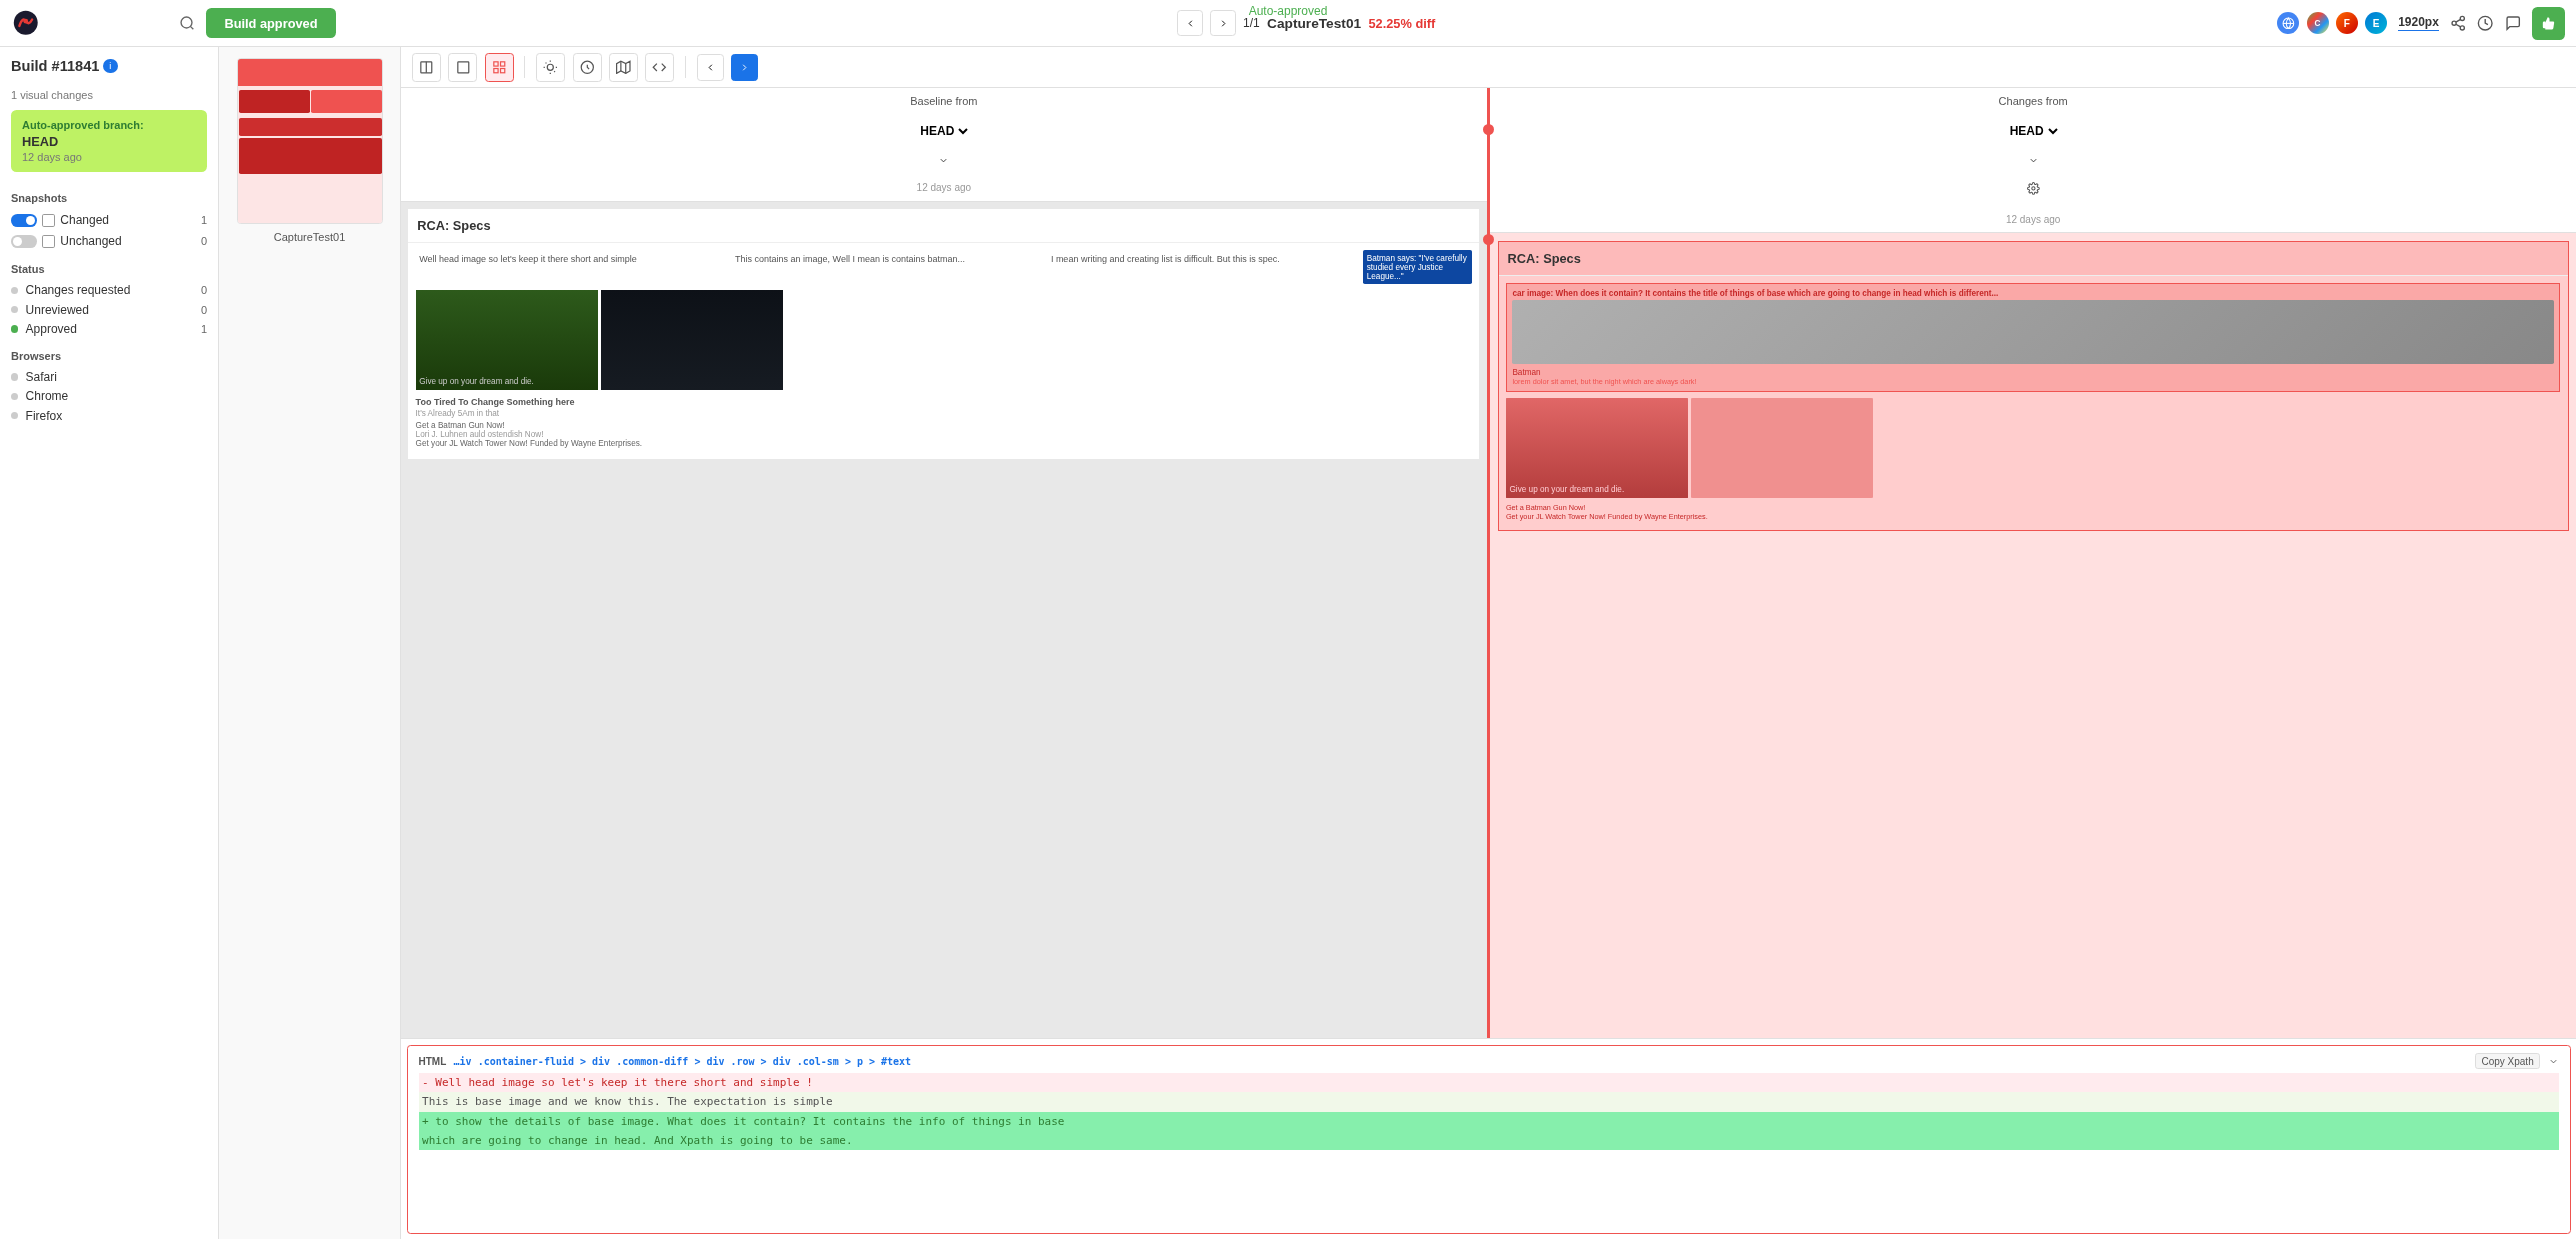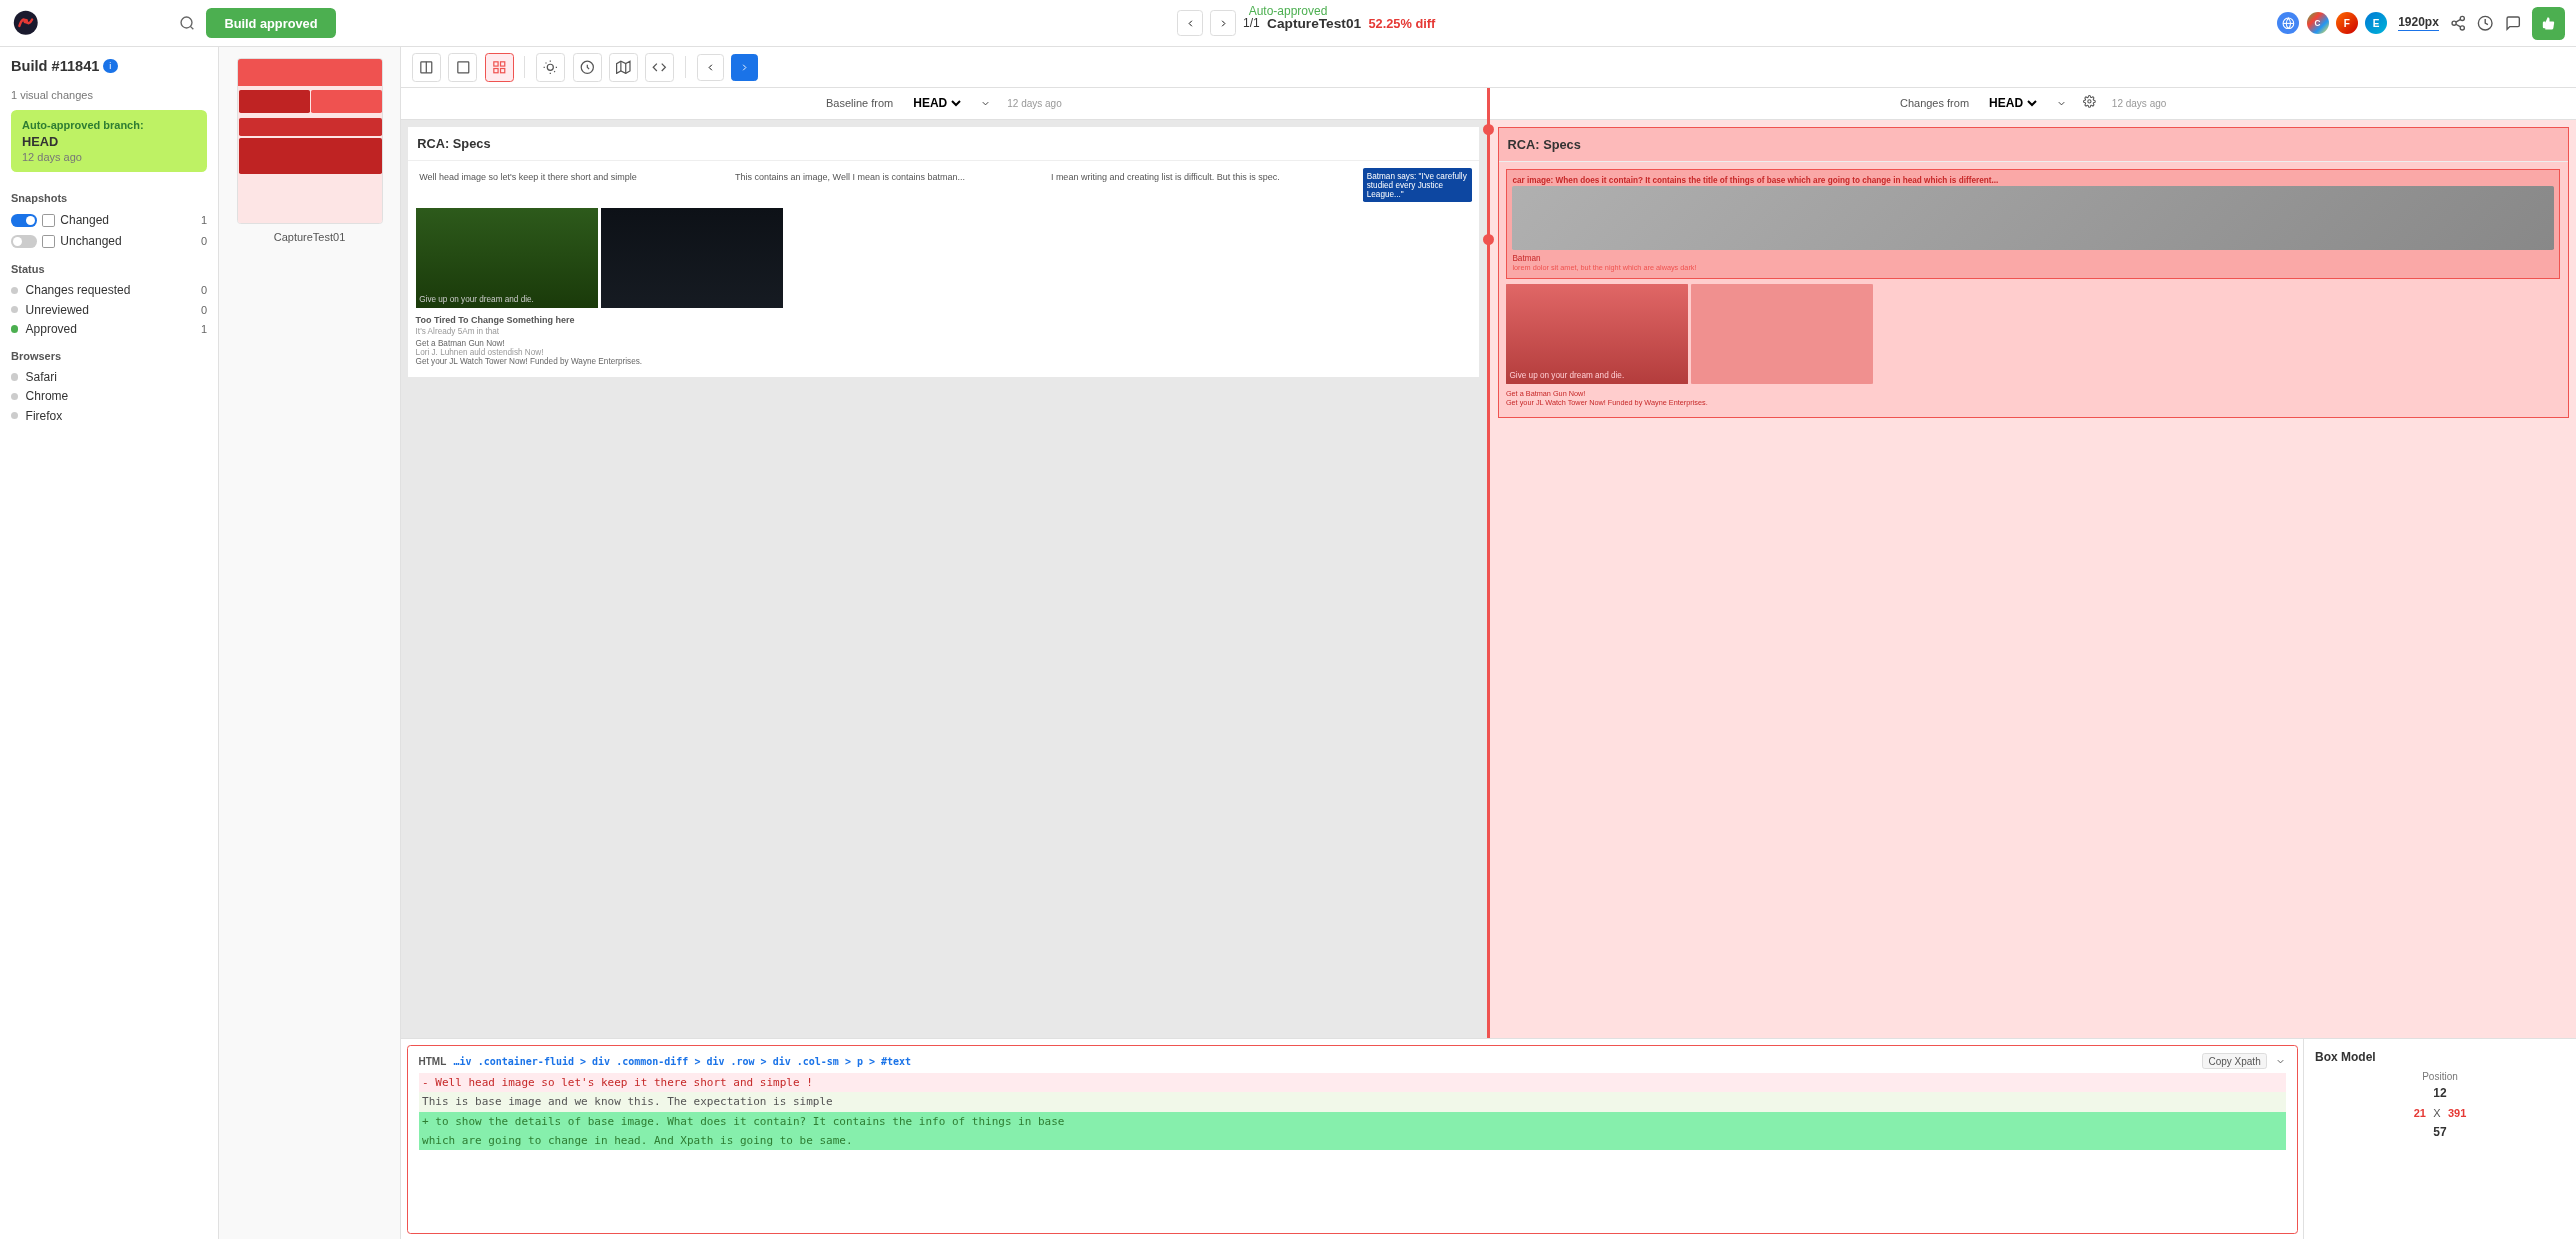--- a/index.html
+++ b/index.html
@@ -58,21 +58,21 @@
     .viewer-area { flex: 1; display: flex; flex-direction: column; overflow: hidden; background: #f0f0f0; }
     .viewer-toolbar { display: flex; align-items: center; gap: 7.3px; background: #fff; border-bottom: 0.9px solid #e0e0e0; padding: 5.5px 11px; flex-shrink: 0; }
     .toolbar-btn { background: none; border: 0.9px solid #ddd; border-radius: 3.6px; width: 29px; height: 29px; cursor: pointer; display: flex; align-items: center; justify-content: center; color: #555; }
     .toolbar-btn.danger { background: #ffebee; border-color: #ef5350; color: #ef5350; }
     .toolbar-sep { width: 0.9px; height: 22px; background: #e0e0e0; margin: 0 3.6px; }
     .viewer-nav { background: none; border: 0.9px solid #ddd; border-radius: 3.6px; width: 27px; height: 27px; cursor: pointer; display: flex; align-items: center; justify-content: center; }
     .viewer-nav.active { background: #1a73e8; border-color: #1a73e8; color: #fff; }
 
     .viewer-content { flex: 1; display: flex; overflow: hidden; }
     .viewer-pane { flex: 1; display: flex; flex-direction: column; overflow: hidden; }
-    .pane-header { display: flex; align-items: center; justify-content: center; gap: 16px; padding: 7.3px; background: #fff; border-bottom: 0.9px solid #e0e0e0; font-size: 11px; color: #555; }
+    .pane-header { display: flex; align-items: center; justify-content: space-between; gap: 16px; padding: 7.3px; background: #fff; border-bottom: 0.9px solid #e0e0e0; font-size: 11px; color: #555; flex-direction: column; }
     .pane-header select, .pane-header .branch-select { font-size: 11px; border: none; background: none; font-weight: 600; cursor: pointer; }
     .pane-scroll { flex: 1; overflow: auto; background: #e8e8e8; padding: 7.3px; }
     .screenshot-baseline { background: #fff; }
     .screenshot-changed { background: rgba(255,50,50,0.15); border: 0.9px solid #ef5350; }
 
     
     .rca-panel { height: 201px; background: #fff; border-top: 0.9px solid #e0e0e0; display: flex; flex-direction: column; flex-shrink: 0; }
     .rca-header { display: flex; align-items: center; gap: 7.3px; padding: 7.3px 11px; border-bottom: 0.9px solid #e0e0e0; }
     .rca-title { font-size: 12.8px; font-weight: 600; }
     .rca-count { font-size: 12px; color: #777; }
@@ -454,32 +454,17 @@
           </div>
           <div class="code-diff">
             <span class="code-removed">- Well head image so let's keep it there short and simple !</span>
             <span class="code-context">  This is base image and we know this. The expectation is simple</span>
             <span class="code-added">+ to show the details of base image. What does it contain? It contains the info of things in base</span>
             <span class="code-added">  which are going to change in head. And Xpath is going to be same.</span>
           </div>
         </div>
 
 
-        <div class="rca-boxmodel">
-          <div class="rca-boxmodel-title">Box Model</div>
-          <div class="box-model-diagram">
-            <div class="position-label">Position</div>
-            <div class="position-value">12</div>
-            <div class="box-row">
-              <span class="box-red">21</span>
-              <span class="box-x">X</span>
-              <span class="box-red">391</span>
-            </div>
-            <div style="margin-top:5.5px;">
-              <span class="box-val">57</span>
-            </div>
-          </div>
-        </div>
       </div>
     </div>
   </div>
 </div>
 
 
 </body></html>

